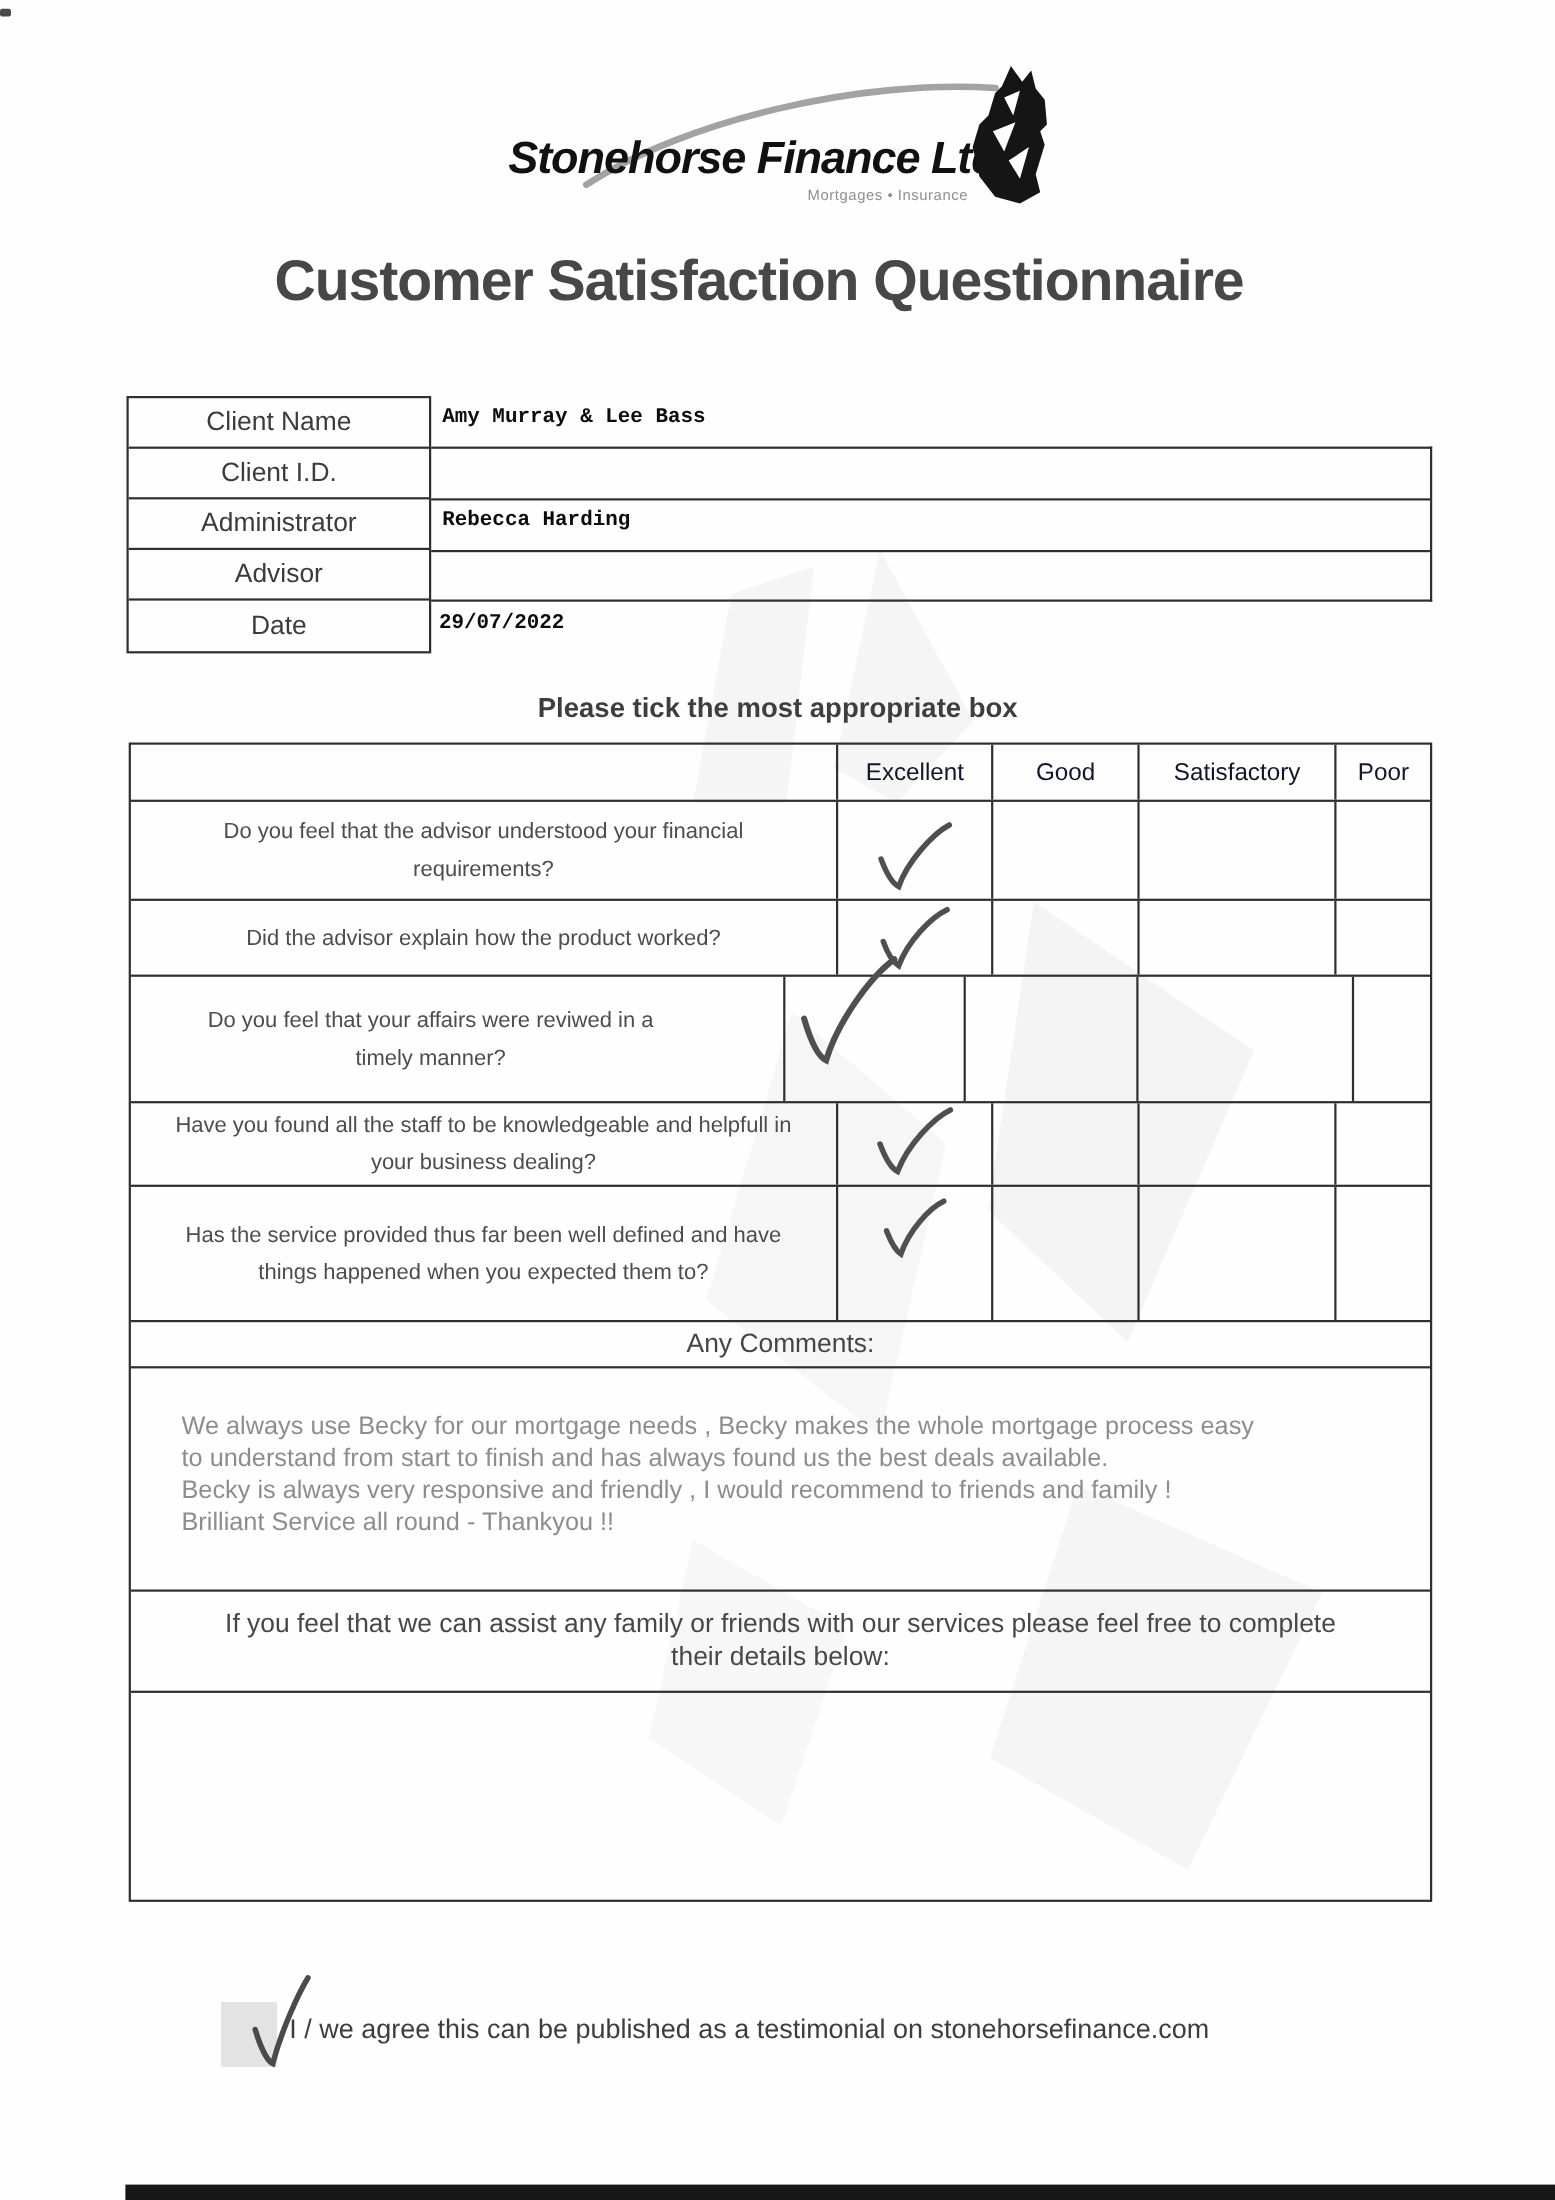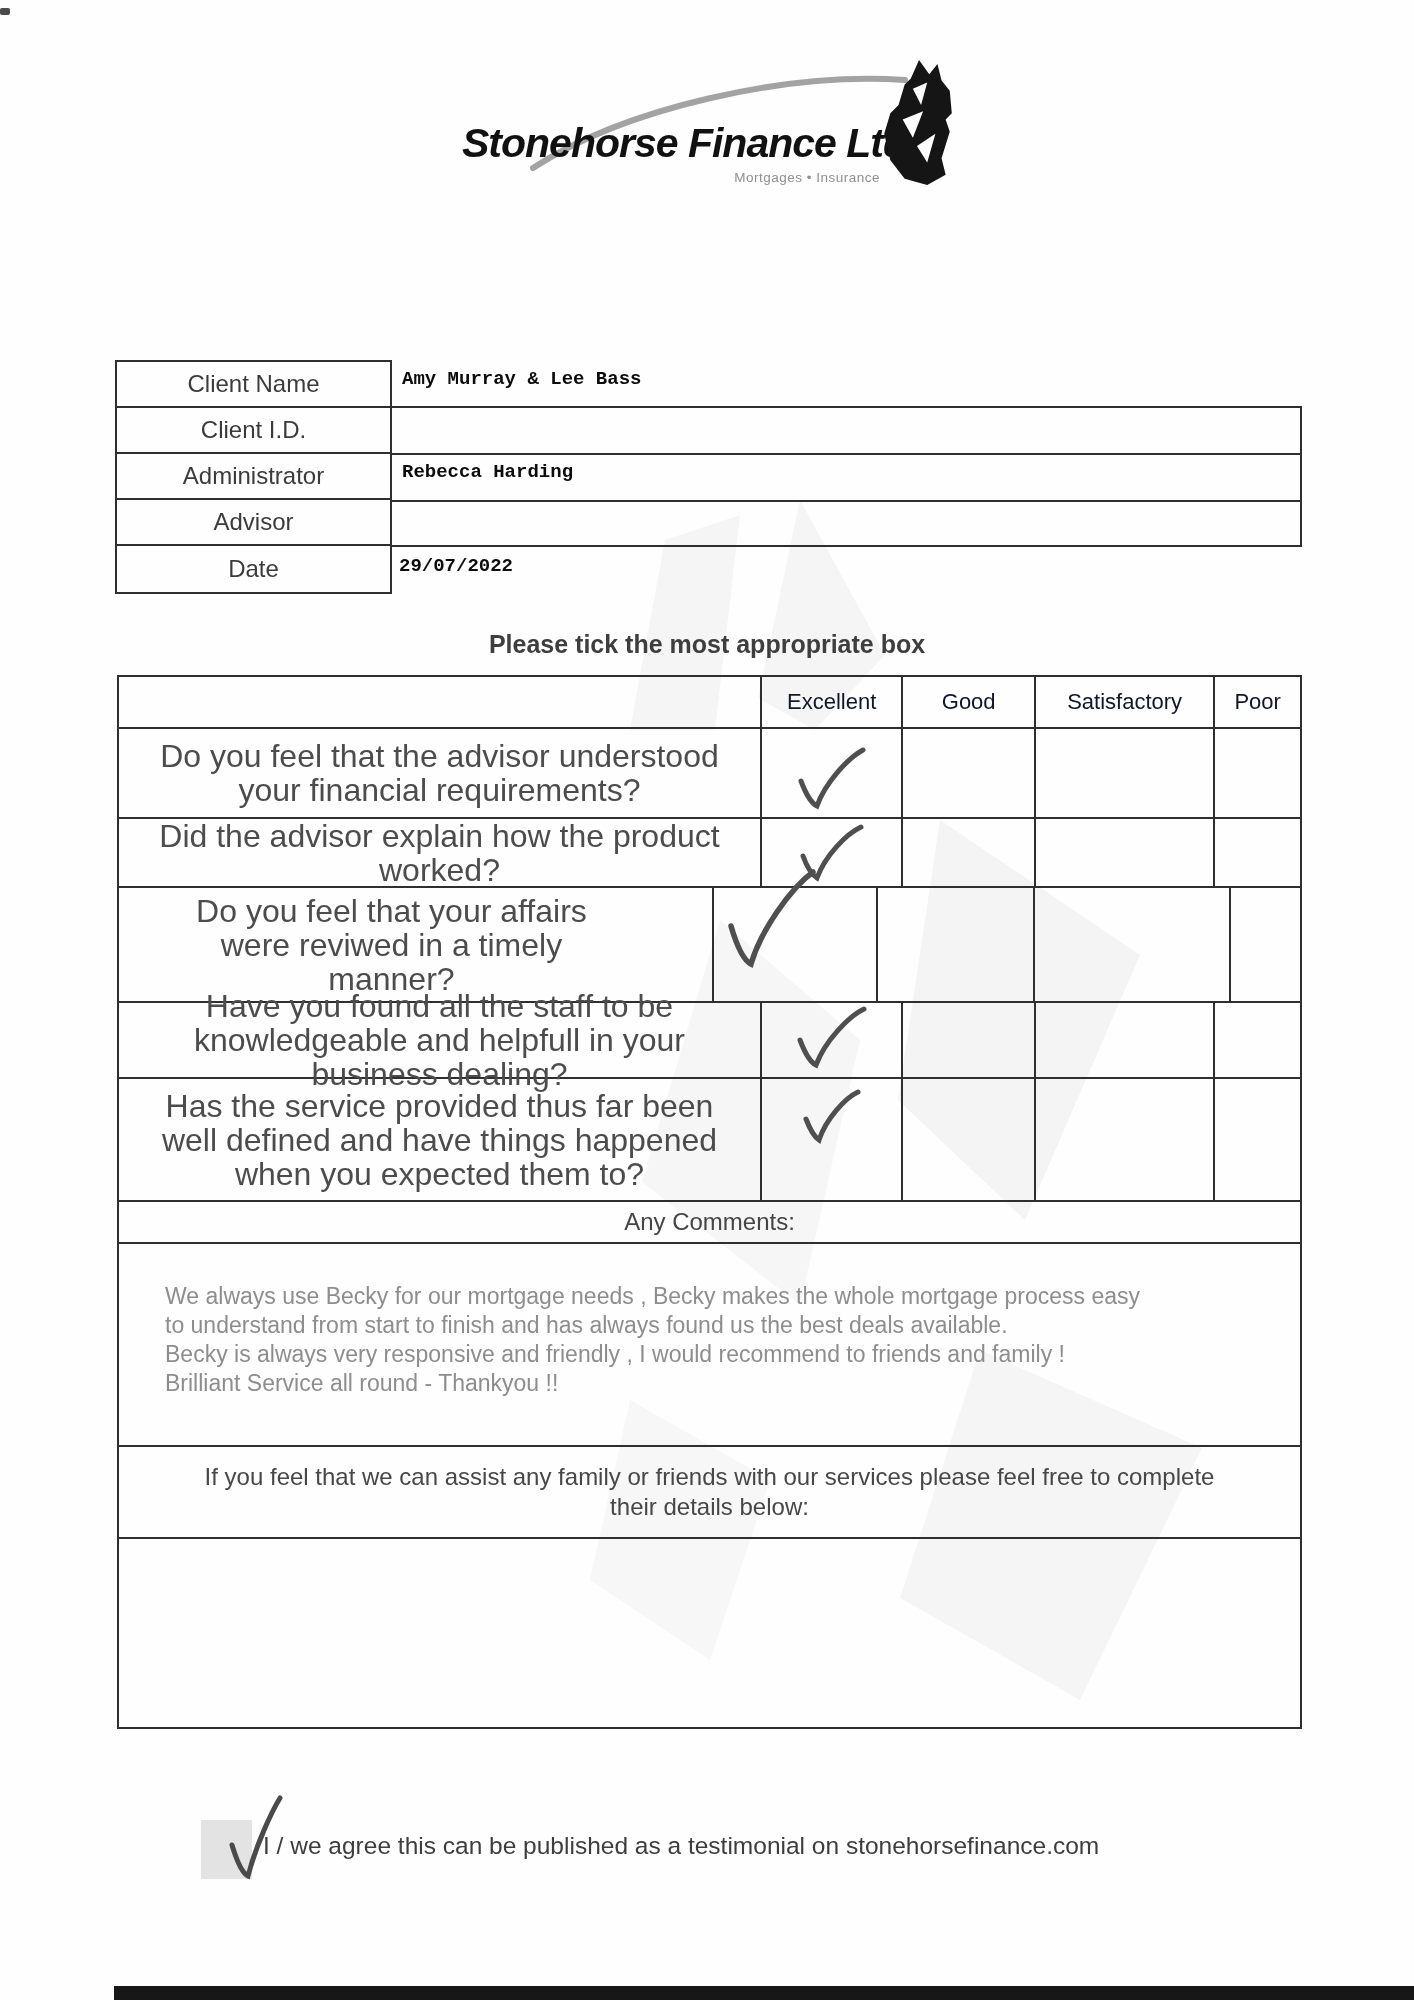--- a/index.html
+++ b/index.html
@@ -30,21 +30,21 @@
   .cv-name     { left:402px; top:368px; }
   .cv-advisor  { left:402px; top:461px; }
   .cv-date     { left:399px; top:555px; }
 
   .instruction { position:absolute; left:0; top:630px; width:1414px; text-align:center; font-size:25px; font-weight:bold; color:#3e3e3e; }
 
   
   .big-table { position:absolute; left:117px; top:675px; width:1185px; border:2px solid #2f2f2f; }
   .t-row { display:flex; border-top:2px solid #2f2f2f; }
   .t-row:first-child { border-top:none; }
-  .qcell { width:643px; display:flex; align-items:center; justify-content:center; text-align:center; font-size:32px; color:#4c4c4c; line-height:34px; padding:0 38px; }
+  .qcell { width:643px; display:flex; align-items:center; justify-content:center; text-align:center; font-size:20px; color:#4c4c4c; line-height:34px; padding:0 38px; }
   .qcell.pad-lg { padding:0 54px; }
   .rcell { border-left:2px solid #2f2f2f; display:flex; justify-content:center; align-items:flex-start; }
   .c-exc { width:142px; } .c-good { width:133px; } .c-sat { width:180px; } .c-poor { width:87px; }
   .hdr .rcell { align-items:center; font-size:22px; color:#0f172a; justify-content:center; }
   .hdr { height:50px; }
   .r1 { height:90px; } .r2 { height:69px; } .r3 { height:115px;gap:48px; } .r4 { height:76px; } .r5 { height:123px; }
   .tick { overflow:visible; }
   .tick path { fill:none; stroke:#4f4f4f; stroke-width:5; stroke-linecap:round; }
   .tick-big { position:relative; top:-20px; }
   .tick-big path { stroke-width:5.5; }
@@ -84,20 +84,21 @@
   </svg>
   <div class="company-name">Stonehorse Finance Ltd</div>
   <div class="tagline">Mortgages • Insurance</div>
   <svg class="horse-head" viewBox="0 0 70 125">
     <path d="M36,0 L46,14 L54,4 L58,20 L66,30 L68,52 L62,58 L66,70 L58,96 L62,112 L44,122 L22,116 L8,98 L2,72 L8,52 L16,44 L22,24 L28,18 Z" fill="#151515"></path>
     <polygon points="30,28 44,22 38,44" fill="#ffffff"></polygon>
     <polygon points="20,58 40,50 30,76" fill="#ffffff"></polygon>
     <polygon points="34,84 52,72 44,100" fill="#ffffff"></polygon>
   </svg>
 
+  <div class="page-title">Customer Satisfaction Questionnaire</div>
 
   <div class="client-labels">
     <div class="client-label-row">Client Name</div>
     <div class="client-label-row">Client I.D.</div>
     <div class="client-label-row">Administrator</div>
     <div class="client-label-row">Advisor</div>
     <div class="client-label-row">Date</div>
   </div>
 
   <div class="client-values-box">

